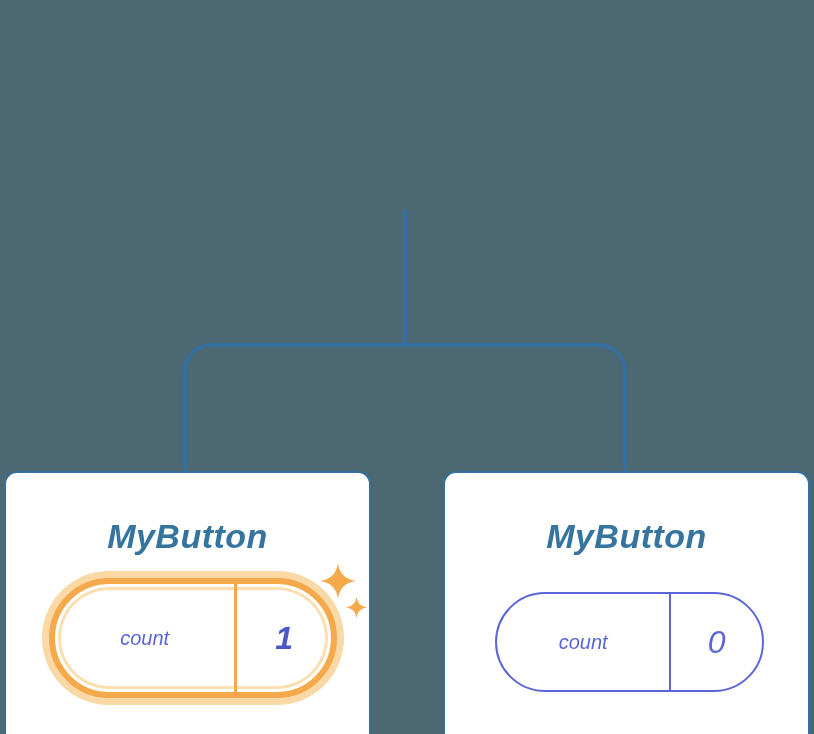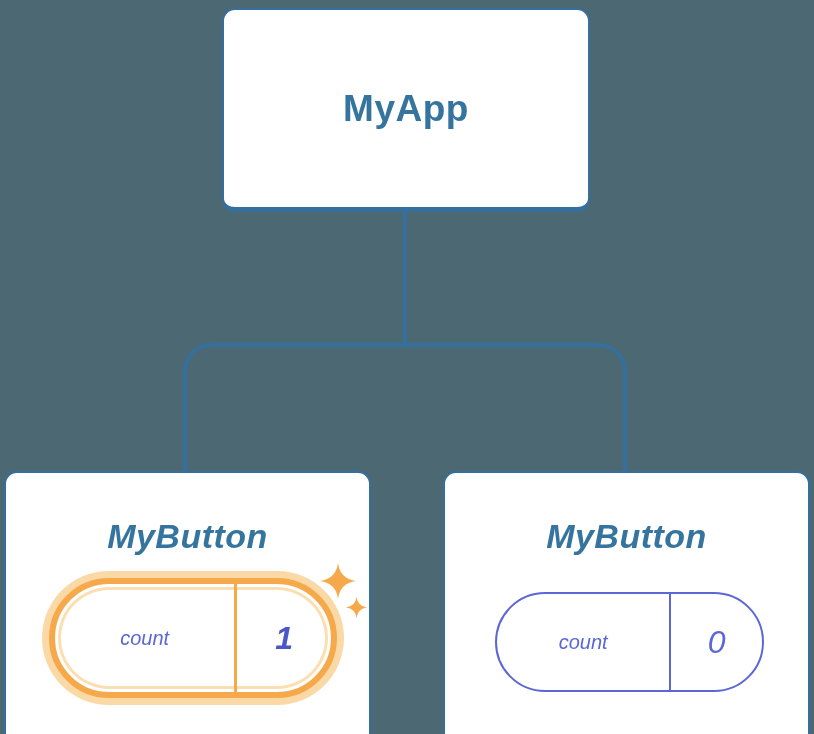--- a/index.html
+++ b/index.html
@@ -102,23 +102,20 @@
   .sparkle-small{left:340px;top:124px;width:21px;height:21px;}
 </style>
 </head>
 <body>
 
 <div class="canvas">
 
   <div class="stem"></div>
   <div class="branch"></div>
 
-  <div class="node-card root-card node-title">
-    <span>MyApp</span>
-  </div>
 
   <div class="node-card child-card child-left">
     <div class="node-title">MyButton</div>
 
     <div class="pill pill-highlight">
       <span class="pill-key">count</span>
       <span class="pill-value">1</span>
     </div>
 
     <span class="sparkle sparkle-large">

